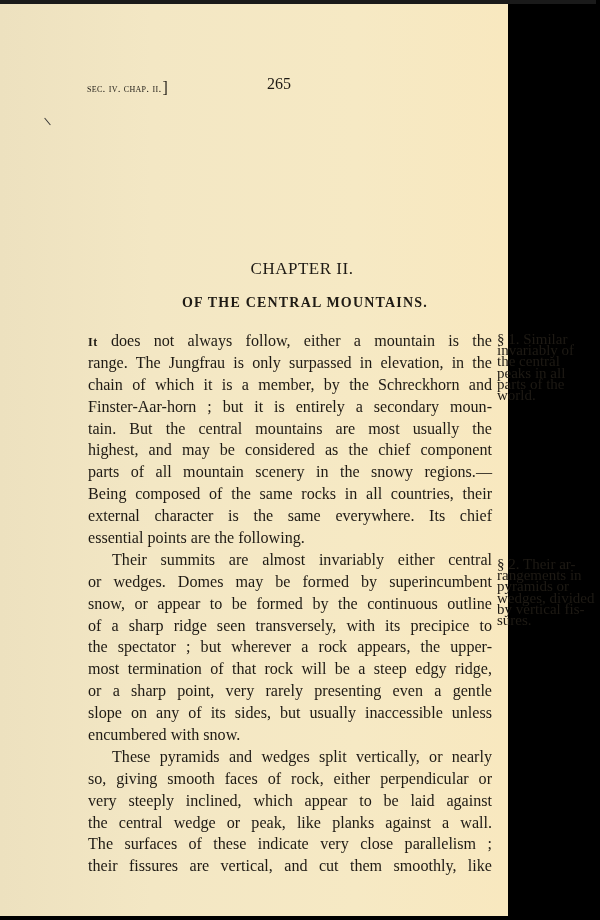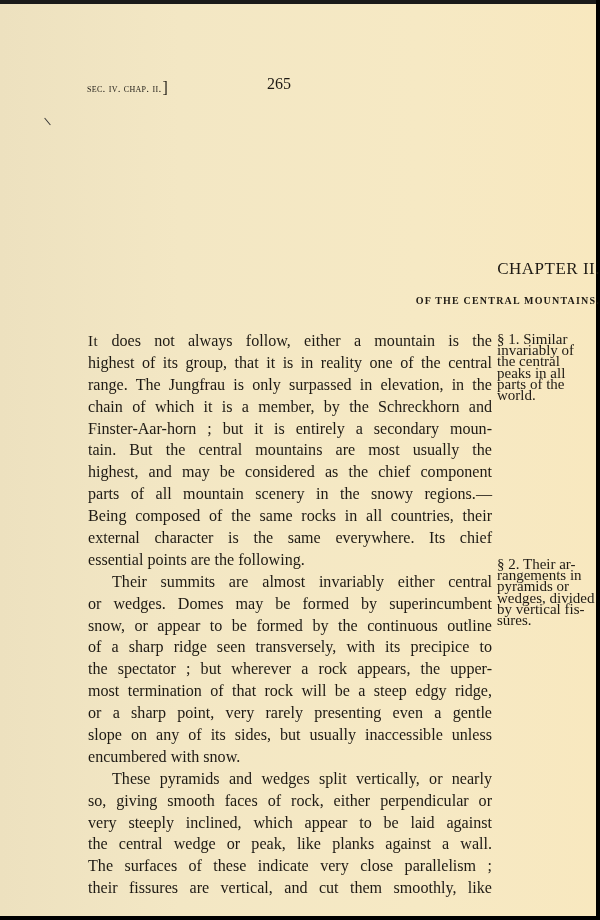--- a/index.html
+++ b/index.html
@@ -3,21 +3,21 @@
 <meta charset="utf-8">
 <style>
   html, body { margin: 0; padding: 0; }
   body {
     width: 600px; height: 920px; overflow: hidden;
     background: #000;
     font-family: "Liberation Serif", "DejaVu Serif", serif;
   }
   .page {
     position: absolute; left: 0; top: 0;
-    width: 596px; height: 916px;
+    width: 508px; height: 916px;
     background: linear-gradient(90deg, #ede1bf 0%, #f3e7c4 30%, #f6e9c4 70%, #f8e8bf 100%);
     color: #1e1a14;
   }
   .page::before {
     content: ""; position: absolute; left: 0; top: 0; width: 596px; height: 4px;
     background: #1a1a1a;
   }
   .running-head {
     position: absolute; top: 78px; left: 87px;
     font-size: 11px; letter-spacing: 0.3px;
@@ -26,37 +26,37 @@
   .running-head .sec { font-variant: small-caps; }
   .bracket { font-size: 16px; position: relative; top: 1px; margin-left: 1px; }
   .page-number {
     position: absolute; top: 75px; left: 267px; font-size: 16px;
   }
   .tick {
     position: absolute; left: 47px; top: 117px; width: 1px; height: 9px;
     background: #333; transform: rotate(-40deg);
   }
   .chapter-title {
-    position: absolute; top: 259px; left: 0; width: 600px; text-align: right;
+    position: absolute; top: 259px; left: 0; width: 600px; text-align: center;
     font-size: 17px; letter-spacing: 0.5px; padding-left: 4px; box-sizing: border-box;
   }
   .chapter-subtitle {
-    position: absolute; top: 295px; left: 0; width: 600px; text-align: right;
-    font-size: 10px; letter-spacing: 1.2px; font-weight: bold; padding-left: 10px; box-sizing: border-box;
+    position: absolute; top: 295px; left: 0; width: 600px; text-align: center;
+    font-size: 14px; letter-spacing: 1.2px; font-weight: bold; padding-left: 10px; box-sizing: border-box;
   }
   .body {
     position: absolute; left: 88px; top: 330px; width: 404px;
   }
   .line {
     height: 21.9px; line-height: 21.9px; font-size: 16.1px;
     white-space: nowrap; text-align: justify; text-align-last: justify;
   }
   .line.last { text-align-last: left; }
   .line.indent { padding-left: 24px; }
-  .sc { font-size: 15px; letter-spacing: 0.5px; }
+  .sc { font-size: 12px; letter-spacing: 0.5px; font-weight: bold; }
   .margin-note {
     position: absolute; left: 497px; width: 100px;
     font-size: 15px; line-height: 12px; color: #1e1a14;
   }
   .margin-note .mline { white-space: nowrap; height: 11.2px; }
 </style>
 </head>
 <body>
 
 <div class="page">
@@ -67,21 +67,20 @@
   <div class="page-number">265</div>
   <div class="tick"></div>
 
   <div class="chapter-title">CHAPTER II.</div>
   <div class="chapter-subtitle">OF THE CENTRAL MOUNTAINS.</div>
 
   <div class="body">
 
     <div>
       <div class="line"><span class="sc">It</span><span> does not always follow, either a mountain is the</span></div>
-      <div class="line">highest of its group, that it is in reality one of the central</div>
       <div class="line">range.  The Jungfrau is only surpassed in elevation, in the</div>
       <div class="line">chain of which it is a member, by the Schreckhorn and</div>
       <div class="line">Finster-Aar-horn ; but it is entirely a secondary moun-</div>
       <div class="line">tain.  But the central mountains are most usually the</div>
       <div class="line">highest, and may be considered as the chief component</div>
       <div class="line">parts of all mountain scenery in the snowy regions.—</div>
       <div class="line">Being composed of the same rocks in all countries, their</div>
       <div class="line">external character is the same everywhere.  Its chief</div>
       <div class="line last">essential points are the following.</div>
     </div>

